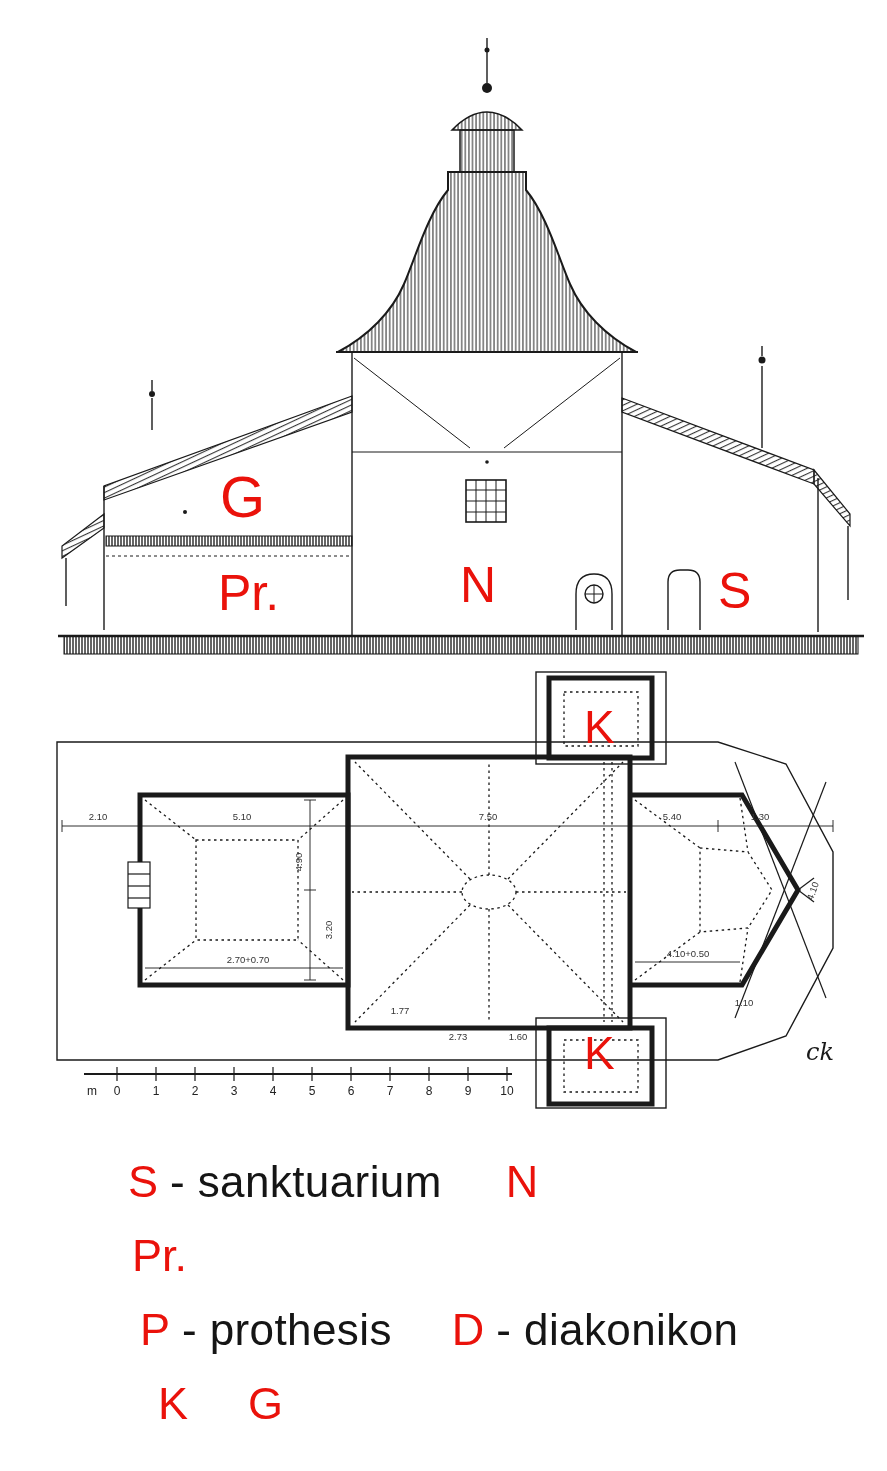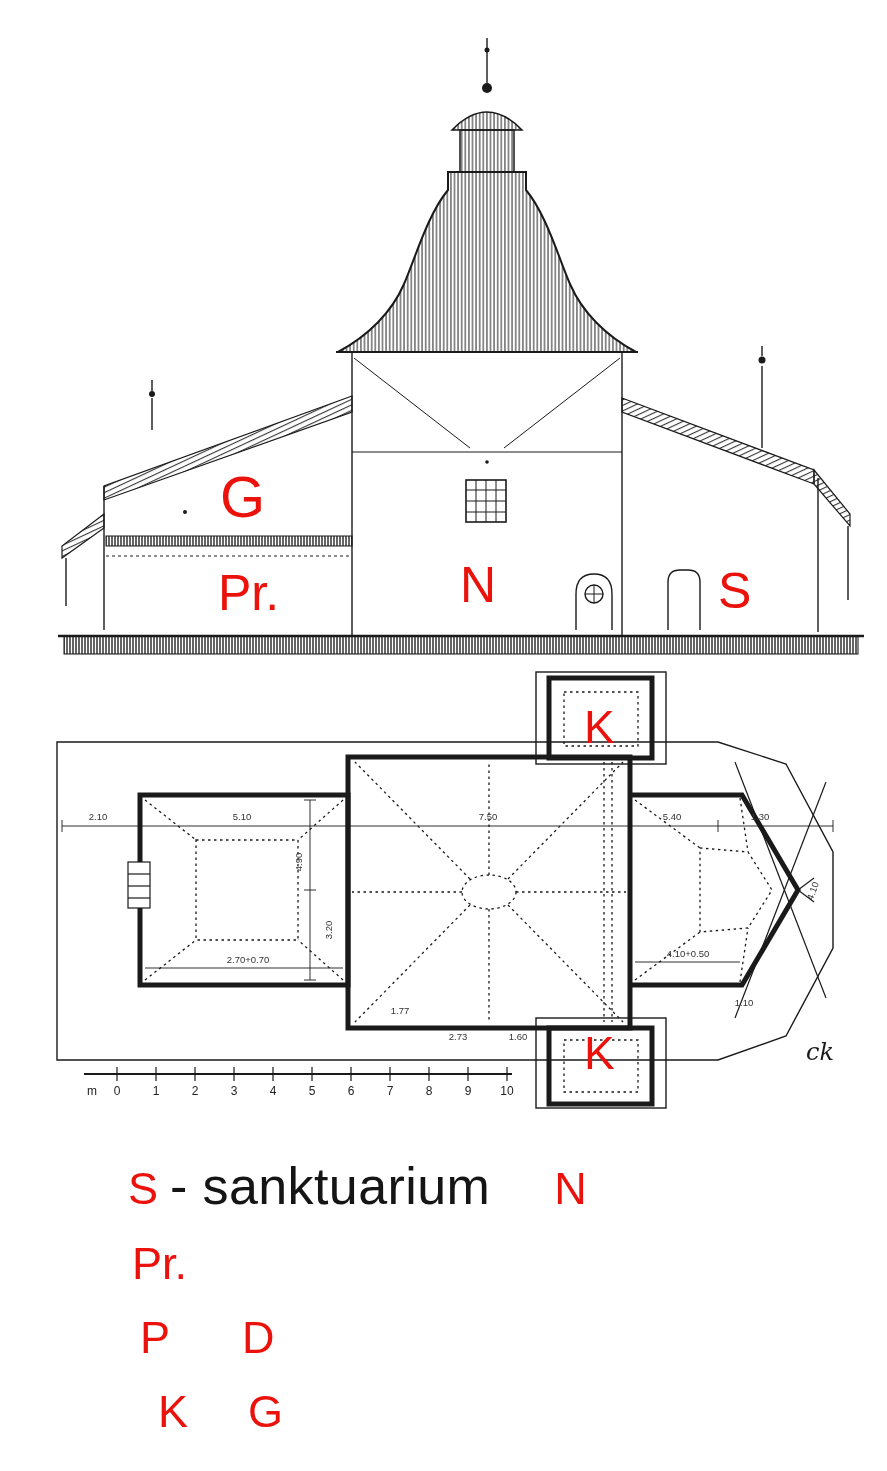--- a/index.html
+++ b/index.html
@@ -28,21 +28,21 @@
   .legend-row { display: flex; align-items: baseline; margin-bottom: 22px; }
   .row1 { padding-left: 128px; }
   .row2 { padding-left: 132px; }
   .row3 { padding-left: 140px; }
   .row4 { padding-left: 158px; }
   .entry { display: inline-flex; align-items: baseline; }
   .entry.gap1 { margin-right: 64px; }
   .entry.gap2 { margin-right: 60px; }
   .entry.gap3 { margin-right: 48px; }
   .sym { color: #ea120b; font-size: 45px; margin-right: 12px; }
-  .txt { color: #151515; font-size: 52px; letter-spacing: 0.4px; }
+  .txt { color: #151515; font-size: 44px; letter-spacing: 0.4px; }
 
   .dim { font-size: 9.5px; fill: #333; }
   .scaletxt { font-size: 12px; fill: #222; }
 </style>
 </head>
 <body>
 
 <div class="canvas">
 
   <svg class="art" width="887" height="1130" viewBox="0 0 887 1130">
@@ -252,23 +252,25 @@
       </span>
     </div>
     <div class="legend-row row2">
       <span class="entry">
         <span class="sym">Pr.</span>
       </span>
     </div>
     <div class="legend-row row3">
       <span class="entry gap2">
         <span class="sym">P</span>
+        <span class="txt">- prothesis</span>
       </span>
       <span class="entry">
         <span class="sym">D</span>
+        <span class="txt">- diakonikon</span>
       </span>
     </div>
     <div class="legend-row row4">
       <span class="entry gap3">
         <span class="sym">K</span>
       </span>
       <span class="entry">
         <span class="sym">G</span>
       </span>
     </div>

